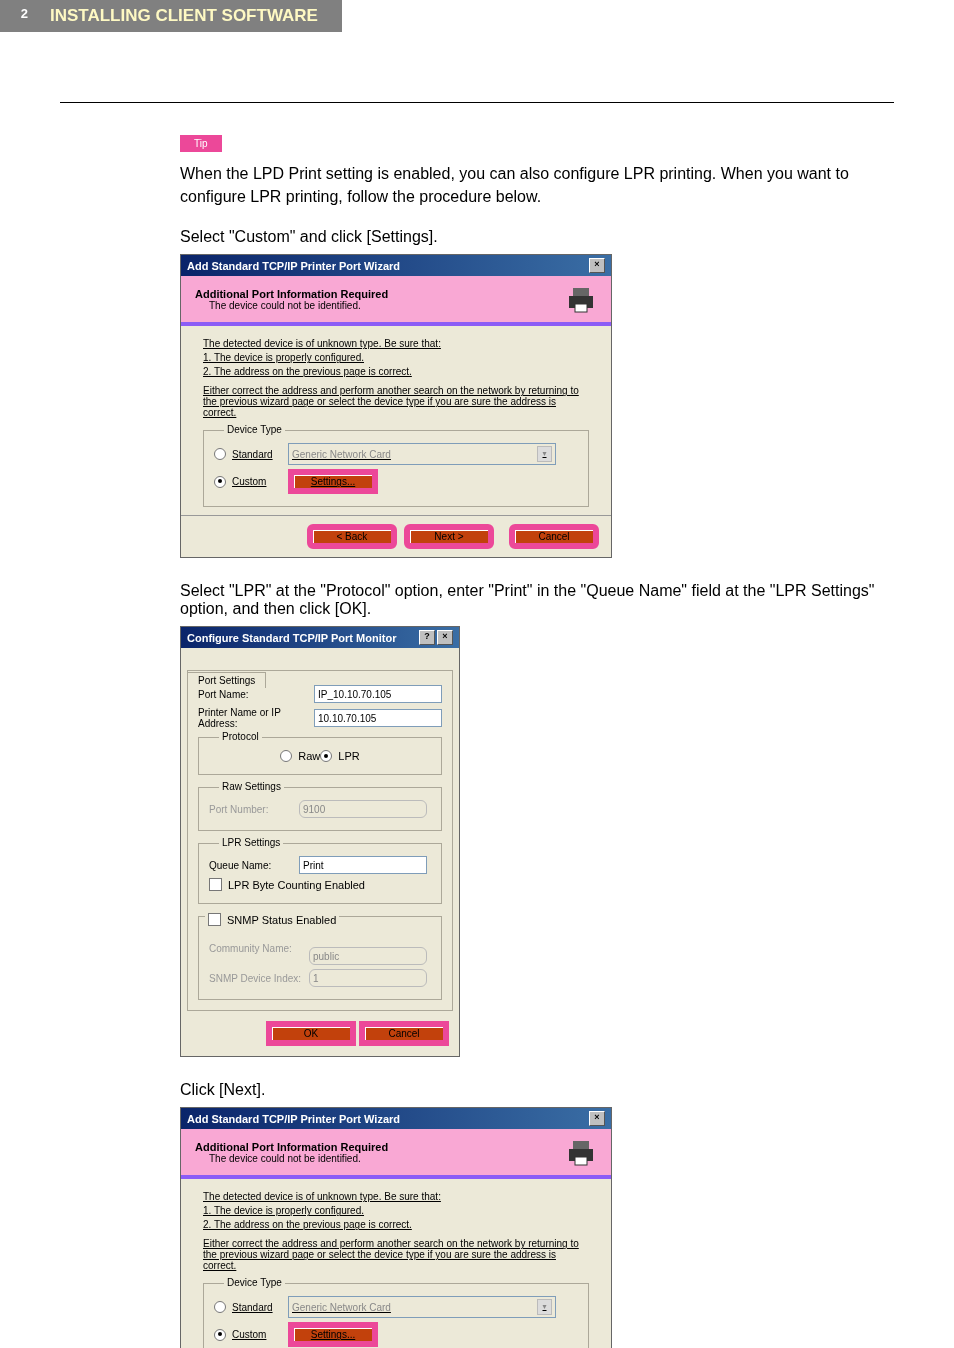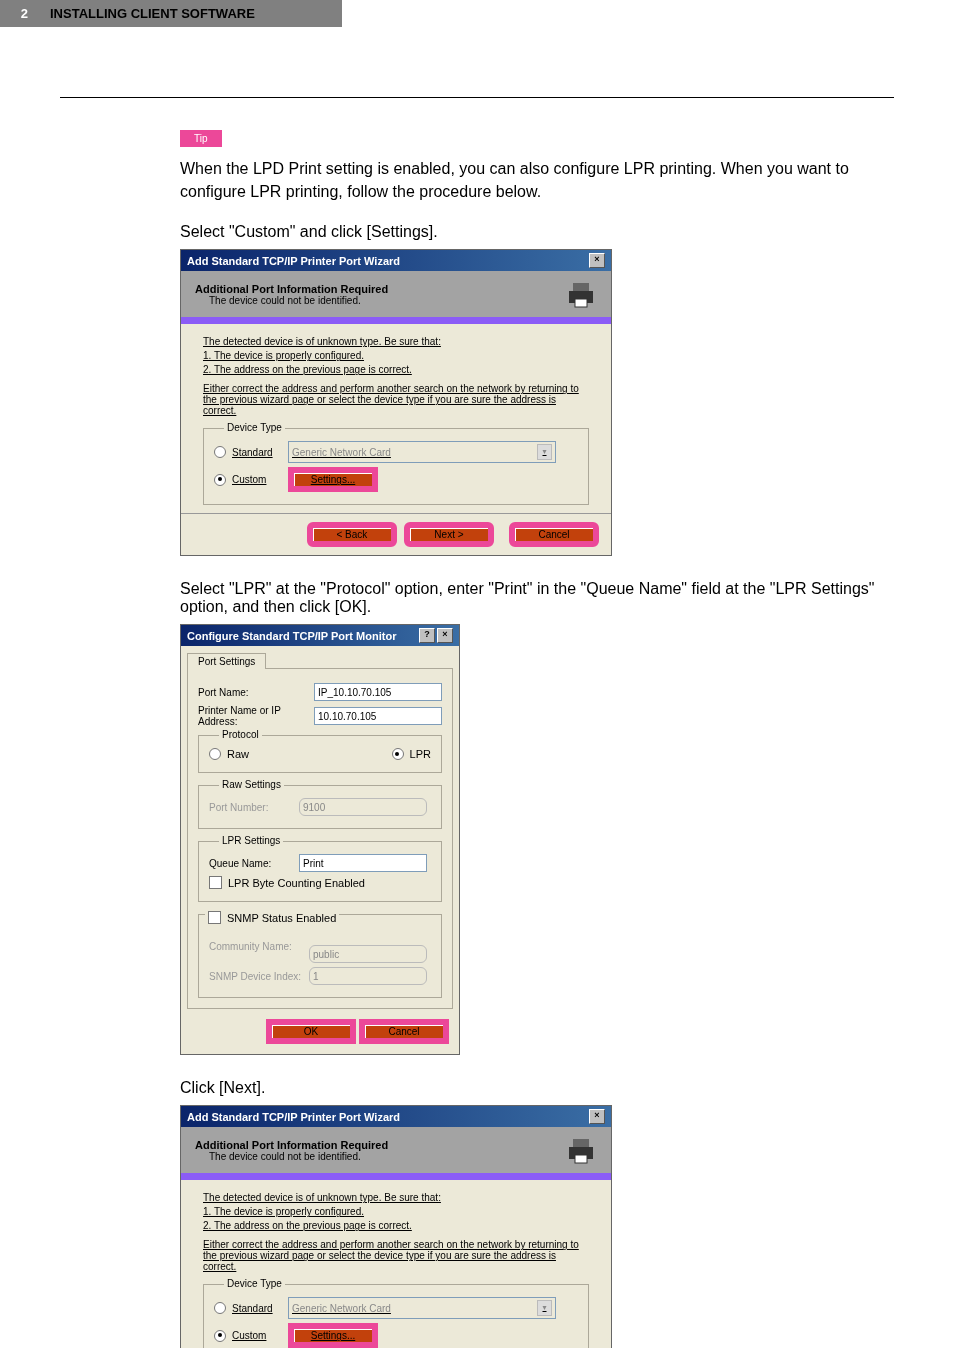--- a/index.html
+++ b/index.html
@@ -18,23 +18,23 @@
     background: #808080;
     color: #ffffff;
     font-weight: bold;
     font-size: 13px;
     padding: 6px 10px;
     width: 18px;
     text-align: right;
   }
   .header-title {
     background: #808080;
-    color: #000000;
+    color: #fef9c3;
     font-weight: bold;
-    font-size: 13px;
+    font-size: 17px;
     padding: 6px 12px;
     flex: 0 0 auto;
     width: 280px;
   }
   .content {
     padding: 0 60px 0 180px;
   }
   .hr-top {
     border: none;
     border-top: 1.5px solid #000;
@@ -90,23 +90,23 @@
     border-right-color: #555;
     border-bottom-color: #555;
     font-size: 9px;
     text-align: center;
     line-height: 11px;
     font-family: Arial;
     font-weight: bold;
     color: #000;
   }
   .wiz-header {
-    background: #a3a3a3;
+    background: #f9a8d4;
     padding: 8px 14px;
-    border-bottom: 7px solid #8b5cf6;
+    border-bottom: 4px solid #8b5cf6;
     display: flex;
     justify-content: space-between;
     align-items: center;
   }
   .wiz-header-text .wiz-title {
     font-weight: bold;
     font-size: 11px;
   }
   .wiz-header-text .wiz-sub {
     font-size: 10px;
@@ -221,21 +221,21 @@
   }
   .button-row .win-button { margin-left: 4px; border-radius: 6px; }
   .tab {
     display: inline-block;
     border: 1px solid #aca899;
     border-bottom: none;
     padding: 2px 10px;
     font-size: 10px;
     background: #ece9d8;
     position: relative;
-    top: 1px;
+    top: 18px;
   }
   .tab-panel {
     border: 1px solid #aca899;
     padding: 10px;
   }
   .form-row {
     display: flex;
     align-items: center;
     margin: 4px 0;
   }
@@ -325,21 +325,21 @@
         <div class="form-row">
           <label>Port Name:</label>
           <input class="win-input" style="width: 120px;" value="IP_10.10.70.105">
         </div>
         <div class="form-row">
           <label>Printer Name or IP Address:</label>
           <input class="win-input" style="width: 120px;" value="10.10.70.105">
         </div>
         <div class="groupbox" style="margin-top:8px;">
           <span class="groupbox-label">Protocol</span>
-          <div style="display:flex; justify-content:space-between;">
+          <div style="display:flex; justify-content:center;">
             <span class="radio-row">
                 <span class="radio"></span>
                 <span>Raw</span>
               </span>
             <span class="radio-row">
                 <span class="radio checked"></span>
                 <span>LPR</span>
               </span>
           </div>
         </div>

